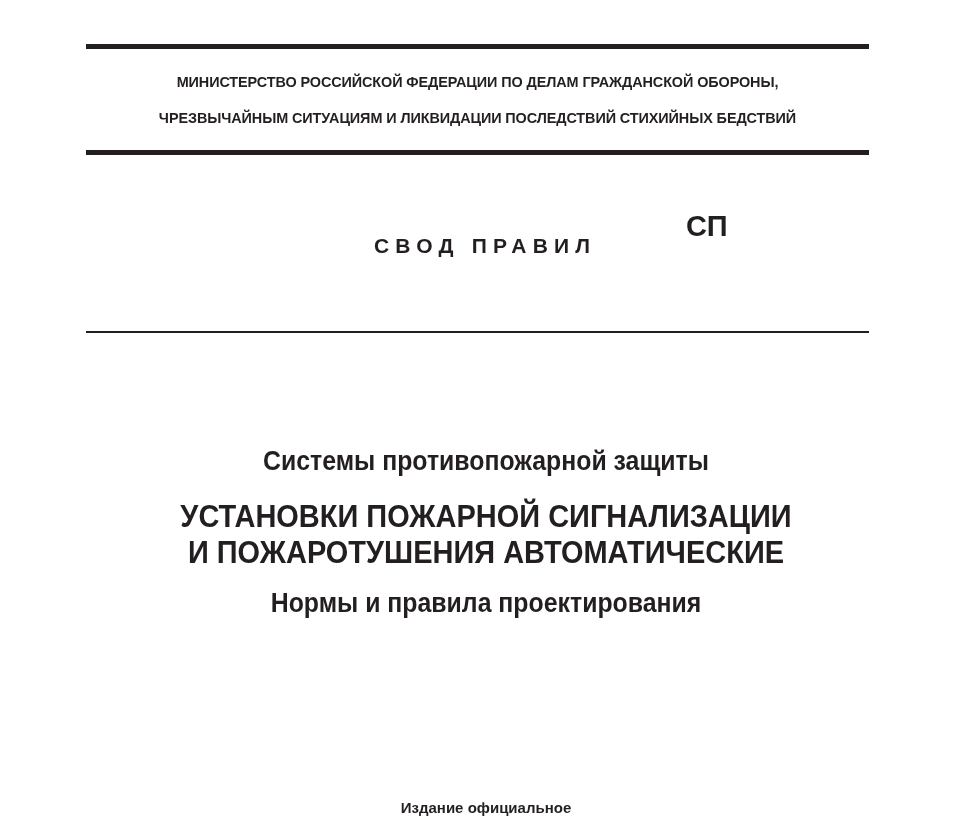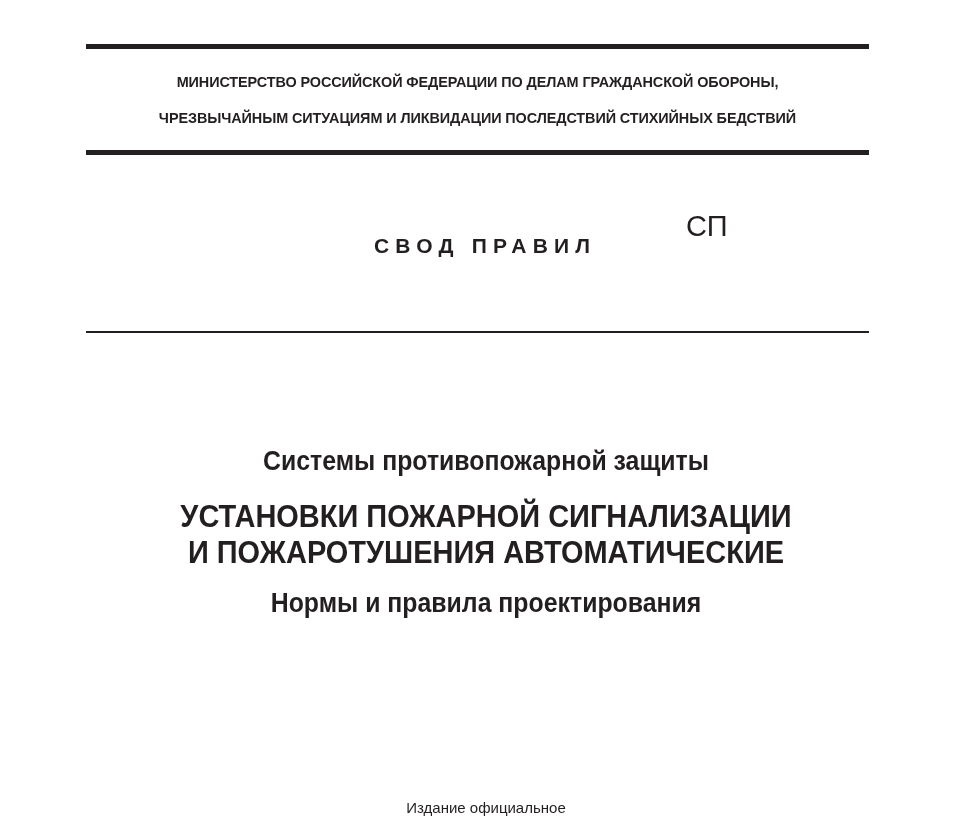--- a/index.html
+++ b/index.html
@@ -46,21 +46,21 @@
       left: 374px;
       top: 234px;
       font-weight: bold;
       font-size: 21px;
       letter-spacing: 6.2px;
     }
     .sp-code {
       position: absolute;
       left: 686px;
       top: 209px;
-      font-weight: normal;
+      font-weight: bold;
       font-size: 29px;
       line-height: 35px;
       letter-spacing: -0.3px;
     }
     .sp-code div { white-space: nowrap; }
 
     .title-block {
       position: absolute;
       left: 86px;
       width: 800px;
@@ -83,21 +83,21 @@
       top: 588px;
       font-size: 27px;
       transform: scaleX(0.92);
     }
     .edition {
       position: absolute;
       left: 86px;
       width: 800px;
       top: 799px;
       text-align: center;
-      font-weight: normal;
+      font-weight: bold;
       font-size: 15px;
     }
   </style>
 </head>
 <body>
 
 <div class="rule thick" id="rule-top"></div>
 
 <div class="ministry" id="ministry-line-1">МИНИСТЕРСТВО РОССИЙСКОЙ ФЕДЕРАЦИИ ПО ДЕЛАМ ГРАЖДАНСКОЙ ОБОРОНЫ,</div>
 <div class="ministry" id="ministry-line-2">ЧРЕЗВЫЧАЙНЫМ СИТУАЦИЯМ И ЛИКВИДАЦИИ ПОСЛЕДСТВИЙ СТИХИЙНЫХ БЕДСТВИЙ</div>

